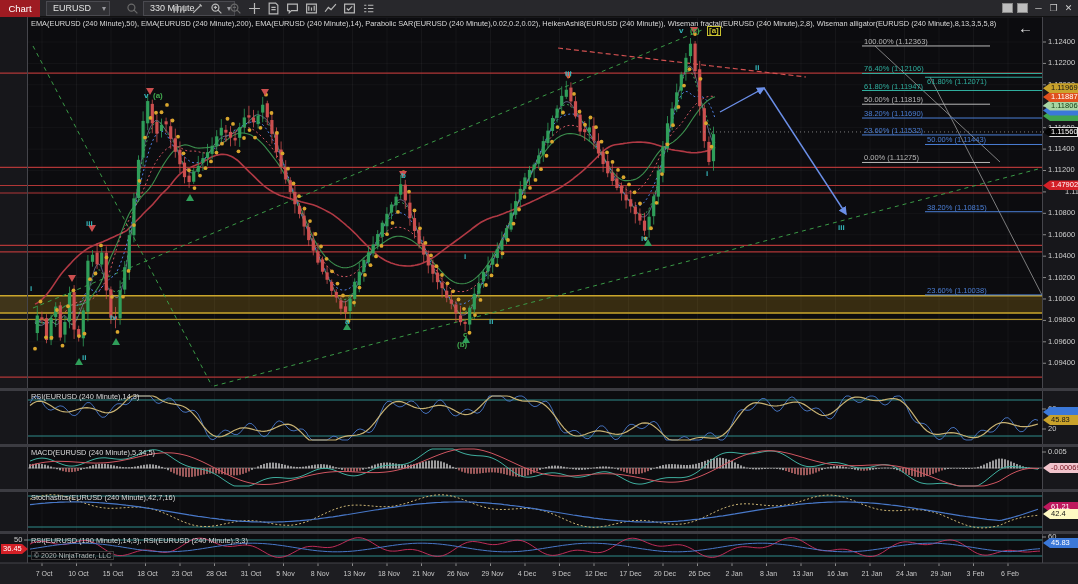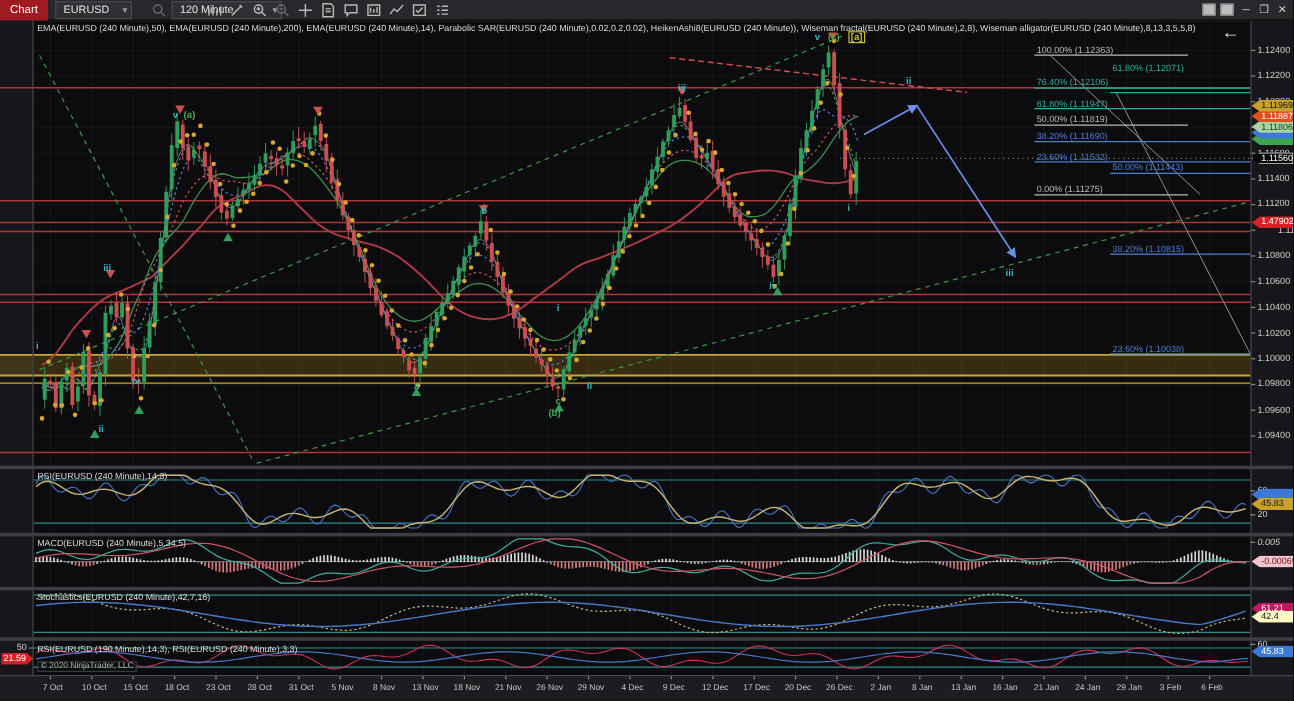--- a/index.html
+++ b/index.html
@@ -991,43 +991,43 @@
       <div class="lbl" style="left: 1048px; top: 316.408px; color: rgb(207, 207, 207);">1.09800</div>
       <div class="lbl" style="left: 1048px; top: 337.824px; color: rgb(207, 207, 207);">1.09600</div>
       <div class="lbl" style="left: 1048px; top: 359.24px; color: rgb(207, 207, 207);">1.09400</div>
       <div class="lbl" style="left: 864px; top: 37.962px; color: rgb(184, 184, 184); font-size: 7.5px;">100.00% (1.12363)</div>
       <div class="lbl" style="left: 864px; top: 65.4815px; color: rgb(47, 174, 158); font-size: 7.5px;">76.40% (1.12106)</div>
       <div class="lbl" style="left: 864px; top: 82.5072px; color: rgb(47, 174, 158); font-size: 7.5px;">61.80% (1.11947)</div>
       <div class="lbl" style="left: 864px; top: 96.2135px; color: rgb(184, 184, 184); font-size: 7.5px;">50.00% (1.11819)</div>
       <div class="lbl" style="left: 864px; top: 110.027px; color: rgb(75, 127, 214); font-size: 7.5px;">38.20% (1.11690)</div>
       <div class="lbl" style="left: 864px; top: 126.945px; color: rgb(75, 127, 214); font-size: 7.5px;">23.60% (1.11532)</div>
       <div class="lbl" style="left: 864px; top: 154.465px; color: rgb(184, 184, 184); font-size: 7.5px;">0.00% (1.11275)</div>
-      <div class="lbl" style="left: 927px; top: 53px; color: rgb(47, 174, 158); font-size: 7.5px;">61.80% (1.12071)</div>
+      <div class="lbl" style="left: 927px; top: 78px; color: rgb(47, 174, 158); font-size: 7.5px;">61.80% (1.12071)</div>
       <div class="lbl" style="left: 927px; top: 136.476px; color: rgb(75, 127, 214); font-size: 7.5px;">50.00% (1.11443)</div>
       <div class="lbl" style="left: 927px; top: 203.722px; color: rgb(75, 127, 214); font-size: 7.5px;">38.20% (1.10815)</div>
       <div class="lbl" style="left: 927px; top: 286.923px; color: rgb(75, 127, 214); font-size: 7.5px;">23.60% (1.10038)</div>
       <div class="lbl" style="left: 1048px; top: 405px;">60</div>
       <div class="lbl" style="left: 1048px; top: 425px;">20</div>
-      <div class="lbl" style="left: 1048px; top: 448px; font-style: italic;">0.005</div>
+      <div class="lbl" style="left: 1048px; top: 448px;">0.005</div>
       <div class="lbl" style="left: 1048px; top: 533px;">60</div>
       <div class="lbl" style="left: 14px; top: 536px;">50</div>
       <div class="pbadge" style="top: 110.885px; background: rgb(63, 165, 79); color: rgb(255, 255, 255); z-index: 1;"></div>
       <div class="pbadge" style="top: 105.531px; background: rgb(59, 120, 216); color: rgb(255, 255, 255); z-index: 1;"></div>
       <div class="pbadge" style="top: 100.606px; background: rgb(168, 213, 162); color: rgb(18, 59, 18); z-index: 2;">1.11806</div>
       <div class="pbadge" style="top: 91.932px; background: rgb(224, 80, 30); color: rgb(255, 255, 255); z-index: 2;">1.11887</div>
       <div class="pbadge" style="top: 83.1515px; background: rgb(201, 162, 43); color: rgb(20, 20, 20); z-index: 2;">1.11969</div>
       <div class="pbadge" style="top: 126.947px; background: rgb(5, 5, 5); color: rgb(255, 255, 255); z-index: 3; box-shadow: rgb(220, 220, 220) 0px 0px 0px 1px inset;">1.11560</div>
       <div class="pbadge" style="top: 180.487px; background: rgb(212, 32, 39); color: rgb(255, 255, 255); z-index: 2;">1.47902</div>
       <div class="pbadge" style="top: 407px; background: rgb(59, 120, 216); color: rgb(255, 255, 255); z-index: 1;"></div>
       <div class="pbadge" style="top: 415px; background: rgb(201, 162, 43); color: rgb(20, 20, 20); z-index: 2;">45.83</div>
       <div class="pbadge" style="top: 463px; background: rgb(242, 196, 204); color: rgb(122, 18, 32); z-index: 2;">-0.000697</div>
       <div class="pbadge" style="top: 502px; background: #be185d; color: rgb(255, 255, 255); z-index: 2;">61.21</div>
       <div class="pbadge" style="top: 509px; background: #fef9c3; color: rgb(20, 20, 20); z-index: 2;">42.4</div>
       <div class="pbadge" style="top: 538px; background: rgb(59, 120, 216); color: rgb(255, 255, 255); z-index: 2;">45.83</div>
-      <div class="lbadge" style="top: 544px; background: rgb(212, 32, 39); color: rgb(255, 255, 255); z-index: 2;">21.59</div>
+      <div class="lbadge" style="top: 544px; background: rgb(212, 32, 39); color: rgb(255, 255, 255); z-index: 2;">36.45</div>
       <div class="lbl" style="left: 31px; top: 570px; color: rgb(200, 200, 200); font-size: 7px; width: 26px; text-align: center;">7 Oct</div>
       <div class="lbl" style="left: 65.5px; top: 570px; color: rgb(200, 200, 200); font-size: 7px; width: 26px; text-align: center;">10 Oct</div>
       <div class="lbl" style="left: 100px; top: 570px; color: rgb(200, 200, 200); font-size: 7px; width: 26px; text-align: center;">15 Oct</div>
       <div class="lbl" style="left: 134.5px; top: 570px; color: rgb(200, 200, 200); font-size: 7px; width: 26px; text-align: center;">18 Oct</div>
       <div class="lbl" style="left: 169px; top: 570px; color: rgb(200, 200, 200); font-size: 7px; width: 26px; text-align: center;">23 Oct</div>
       <div class="lbl" style="left: 203.5px; top: 570px; color: rgb(200, 200, 200); font-size: 7px; width: 26px; text-align: center;">28 Oct</div>
       <div class="lbl" style="left: 238px; top: 570px; color: rgb(200, 200, 200); font-size: 7px; width: 26px; text-align: center;">31 Oct</div>
       <div class="lbl" style="left: 272.5px; top: 570px; color: rgb(200, 200, 200); font-size: 7px; width: 26px; text-align: center;">5 Nov</div>
       <div class="lbl" style="left: 307px; top: 570px; color: rgb(200, 200, 200); font-size: 7px; width: 26px; text-align: center;">8 Nov</div>
       <div class="lbl" style="left: 341.5px; top: 570px; color: rgb(200, 200, 200); font-size: 7px; width: 26px; text-align: center;">13 Nov</div>
@@ -1072,21 +1072,21 @@
       <div class="anno" style="left: 838px; top: 224px; color: rgb(53, 184, 188);">iii</div>
     </div>
 
   <div id="topbar">
     <div class="tab-chart">Chart</div>
     <div class="combo" style="left:46px;width:64px;">
       <span>EURUSD</span>
       <span class="arr">▾</span>
     </div>
     <div class="combo" style="left:143px;width:92px;">
-      <span>120 Minute</span>
+      <span>330 Minute</span>
       <span class="arr">▾</span>
     </div>
     <div id="iconstrip"></div>
     <div id="winctls">
         <div class="winsq" style="left: 1002px;"></div>
         <div class="winsq" style="left: 1017px;"></div>
         <div class="winctl" style="left: 1032px;">─</div>
         <div class="winctl" style="left: 1047px;">❐</div>
         <div class="winctl" style="left: 1062px;">✕</div>
       </div>

